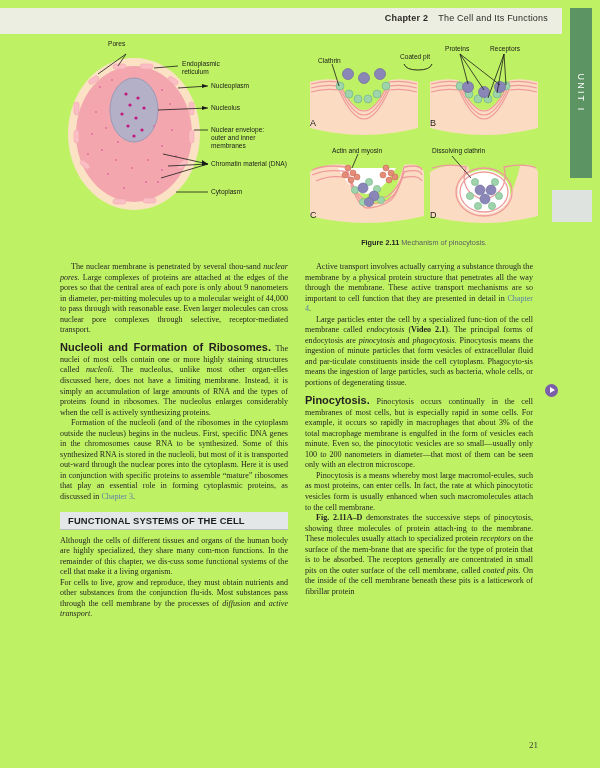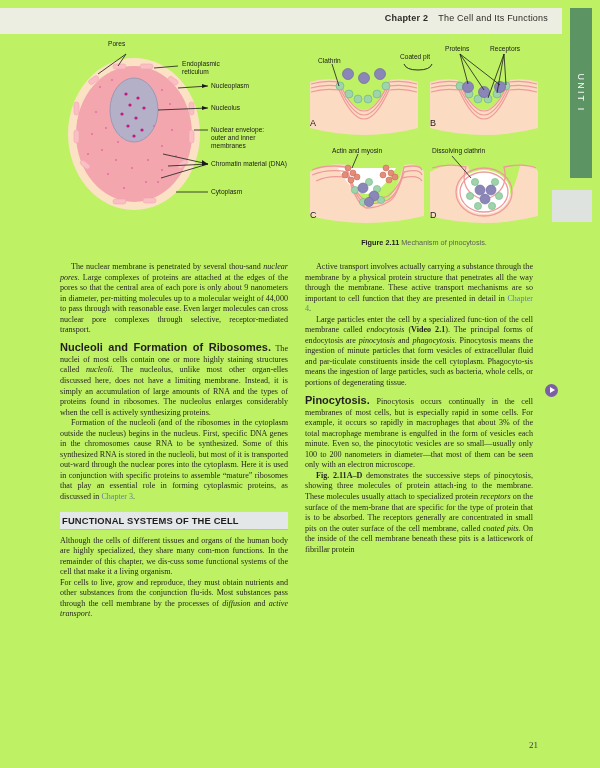--- a/index.html
+++ b/index.html
@@ -59,21 +59,21 @@
   .bd{font-weight:bold;}
   .lnk{color:#5e7fa8;}
   .run-head{
     font-family:"Liberation Sans",sans-serif;
     font-weight:bold;font-size:11px;
   }
 
   
   .sec-bar{
     background:#e4e7e8;
-    padding:3px 5px 3px 2px;
+    padding:3px 5px 3px 8px;
     margin:9px 0 6px 0;
     font-family:"Liberation Sans",sans-serif;
     font-weight:bold;font-size:9.4px;letter-spacing:.15px;
     color:#1d1d1d;
   }
   .sec-bar-under{border-bottom:1px solid #b9bfc1;}
   .sub-head{
     font-family:"Liberation Sans",sans-serif;
     font-weight:bold;font-size:9.2px;letter-spacing:.1px;
     margin:10px 0 5px 0;color:#1d1d1d;
@@ -390,20 +390,21 @@
     <p class="indent">
       <span>Active transport involves actually carrying a substance through the membrane by a physical protein structure that penetrates all the way through the membrane. These active transport mechanisms are so important to cell function that they are presented in detail in </span><span class="lnk">Chapter 4</span><span>.</span>
     </p>
     <p class="indent">
       <span>Large particles enter the cell by a specialized func-tion of the cell membrane called </span><span class="it">endocytosis</span><span> (</span><span class="bd">Video 2.1</span><span>). The principal forms of endocytosis are </span><span class="it">pinocytosis</span><span> and </span><span class="it">phagocytosis.</span><span> Pinocytosis means the ingestion of minute particles that form vesicles of extracellular fluid and par-ticulate constituents inside the cell cytoplasm. Phagocyto-sis means the ingestion of large particles, such as bacteria, whole cells, or portions of degenerating tissue.</span>
     </p>
     <div class="gap"></div>
     <p>
       <span class="run-head">Pinocytosis.</span><span> Pinocytosis occurs continually in the cell membranes of most cells, but is especially rapid in some cells. For example, it occurs so rapidly in macrophages that about 3% of the total macrophage membrane is engulfed in the form of vesicles each minute. Even so, the pinocytotic vesicles are so small—usually only 100 to 200 nanometers in diameter—that most of them can be seen only with an electron microscope.</span>
     </p>
+    <p class="indent">Pinocytosis is a means whereby most large macromol-ecules, such as most proteins, can enter cells. In fact, the rate at which pinocytotic vesicles form is usually enhanced when such macromolecules attach to the cell membrane.</p>
     <p class="indent">
       <span class="bd">Fig. 2.11A–D</span><span> demonstrates the successive steps of pinocytosis, showing three molecules of protein attach-ing to the membrane. These molecules usually attach to specialized protein </span><span class="it">receptors</span><span> on the surface of the mem-brane that are specific for the type of protein that is to be absorbed. The receptors generally are concentrated in small pits on the outer surface of the cell membrane, called </span><span class="it">coated pits.</span><span> On the inside of the cell membrane beneath these pits is a latticework of fibrillar protein</span>
     </p>
   </div>
 
   <div class="video-icon" style="left:545px;top:384px;"></div>
 
   <div class="page-num">21</div>
 
 </div>

